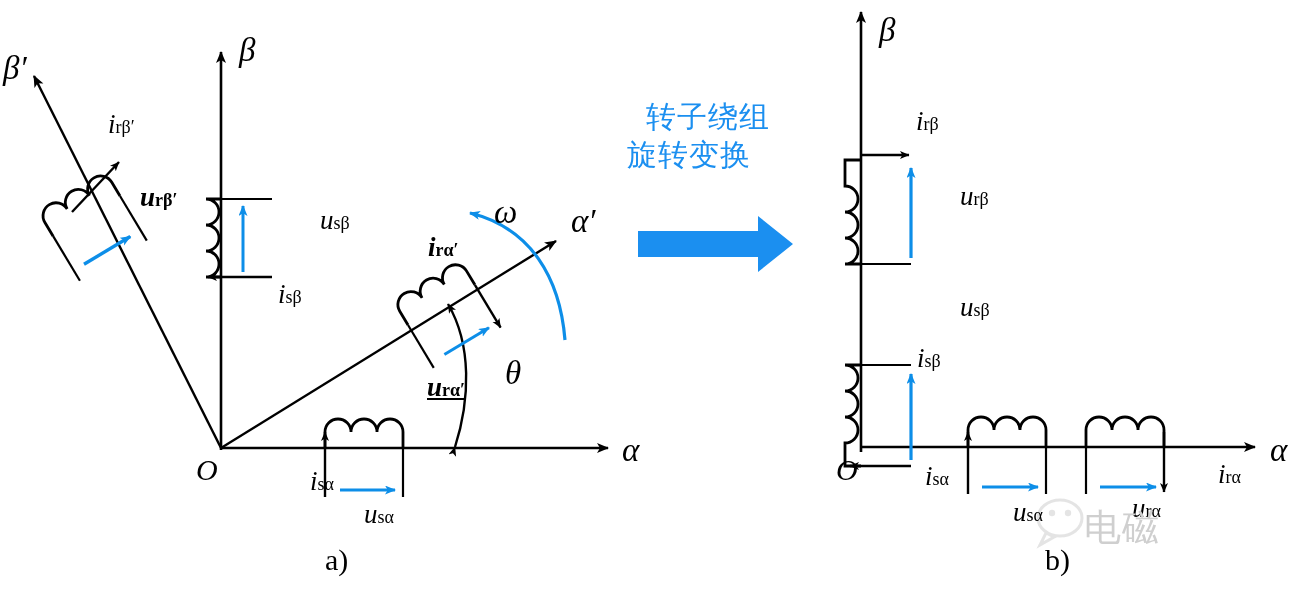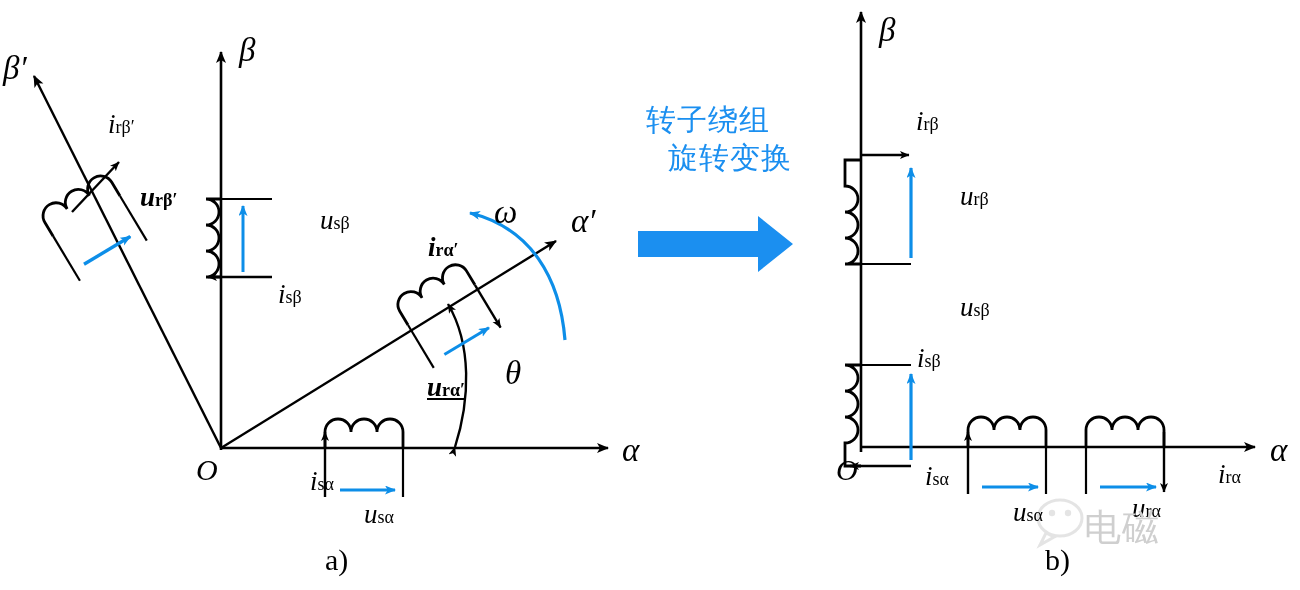--- a/index.html
+++ b/index.html
@@ -35,21 +35,21 @@
   .it { font-style: italic; margin-left: 32px; }
   .axis-lbl { font-size: 33px; font-style: italic; font-weight: 400; }
   .var { font-size: 27px; }
   .var .sub { font-size: 18px; font-style: normal; }
   .varb { font-size: 27px; font-weight: bold; font-style: italic; }
   .varb .sub { font-size: 18px; font-style: normal; font-weight: bold; }
   .origin { font-size: 30px; font-style: italic; }
   .fig-cap { font-size: 30px; font-style: normal; }
   .cn {
     position: absolute;
-    font-family: Liberation Serif, serif;
+    font-family: Liberation Mono, monospace;
     font-size: 30px;
     line-height: 1.18;
     letter-spacing: 1px;
     white-space: nowrap;
     user-select: none;
   }
   .wm {
     position: absolute;
     font-family: "Liberation Sans", sans-serif;
     font-size: 37px;
@@ -280,21 +280,21 @@
     <span>i</span><span class="sub">sα</span>
   </div>
 
   <div class="lbl var it" style="left:332px; top:501px;">
     <span>u</span><span class="sub">sα</span>
   </div>
 
   <div class="lbl fig-cap" style="left:325px; top:545px;">a)</div>
 
   <div class="cn" style="left:646px; top:102px; color:#1b8ff0;">转子绕组</div>
-  <div class="cn" style="left:668px; top:140px; color:#1b8ff0;text-align:center;">旋转变换</div>
+  <div class="cn" style="left:627px; top:140px; color:#1b8ff0;text-align:center;">旋转变换</div>
 
   <div class="lbl axis-lbl" style="left:879px; top:14px;">β</div>
 
   <div class="lbl axis-lbl" style="left:1270px; top:434px;">α</div>
 
   <div class="lbl origin" style="left:836px; top:455px;">O</div>
 
   <div class="lbl var it" style="left:884px; top:108px;text-align:right;">
     <span>i</span><span class="sub">rβ</span>
   </div>

